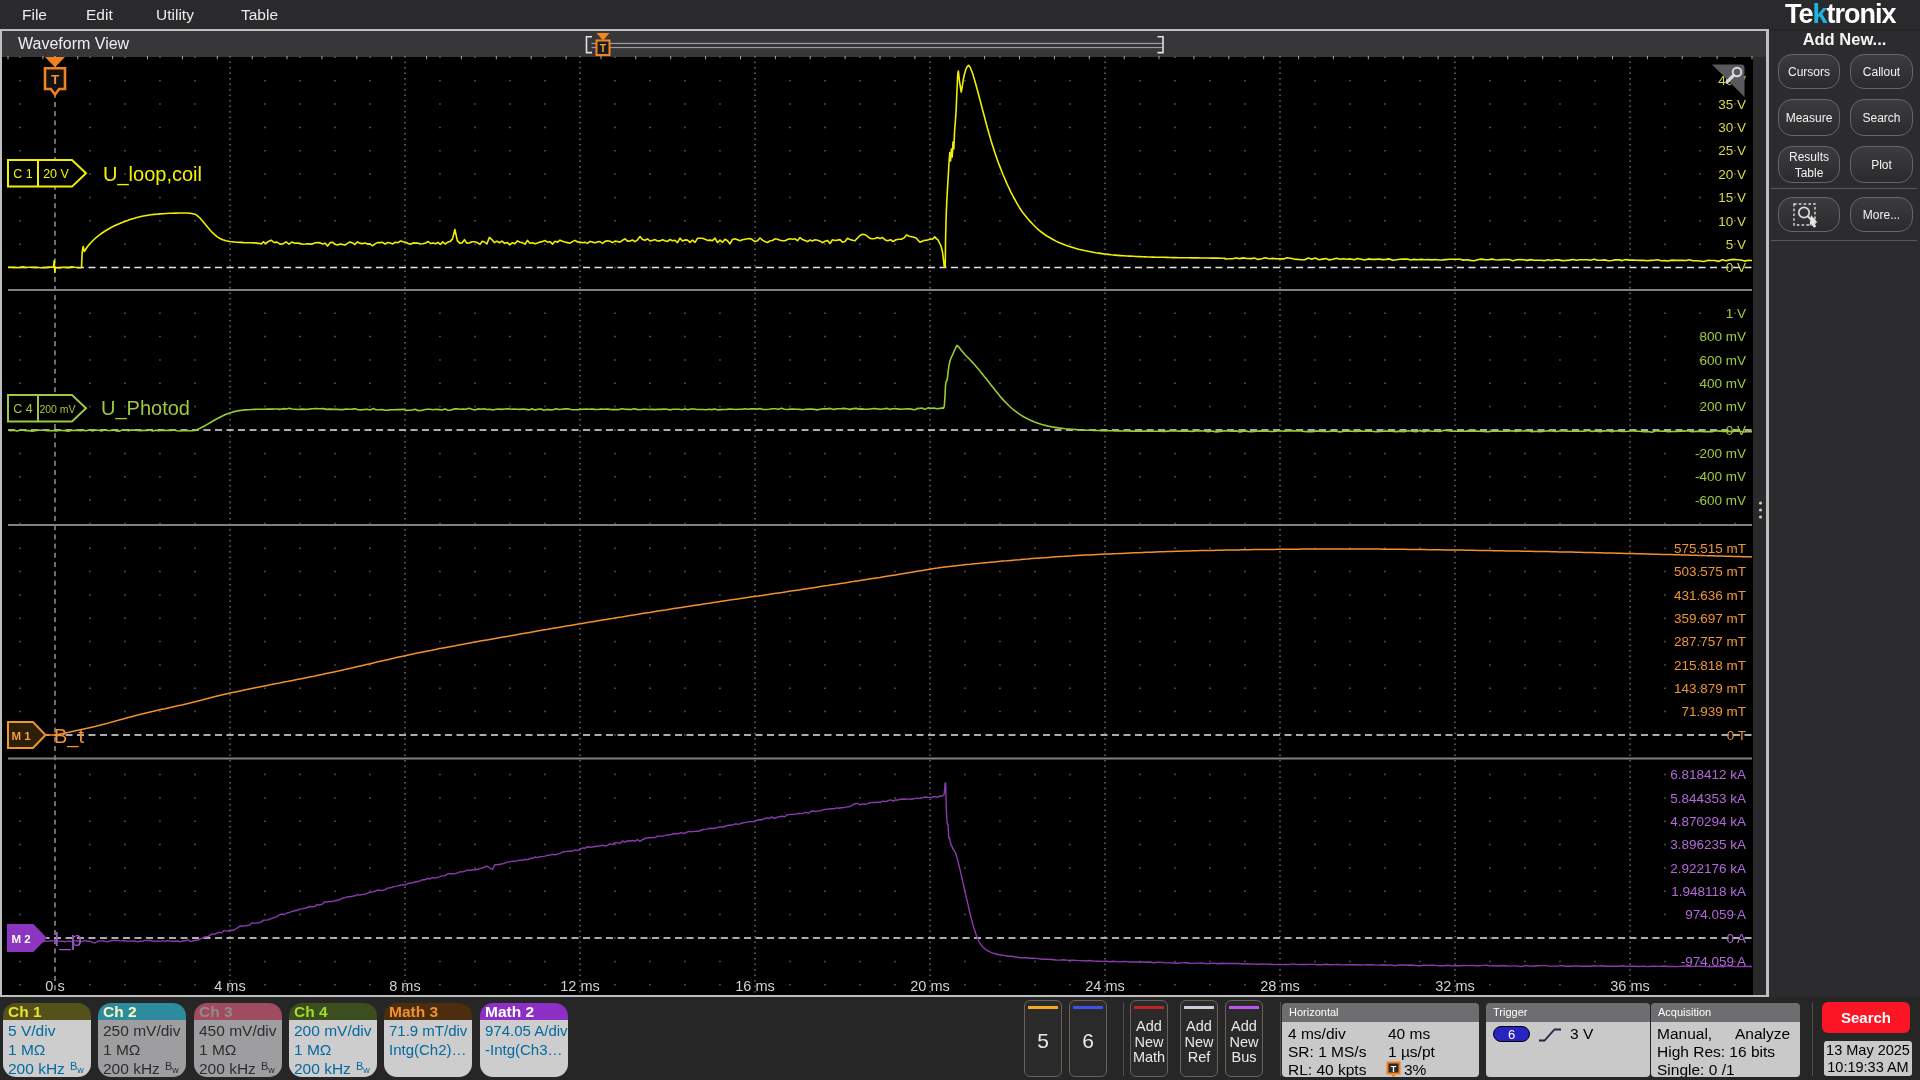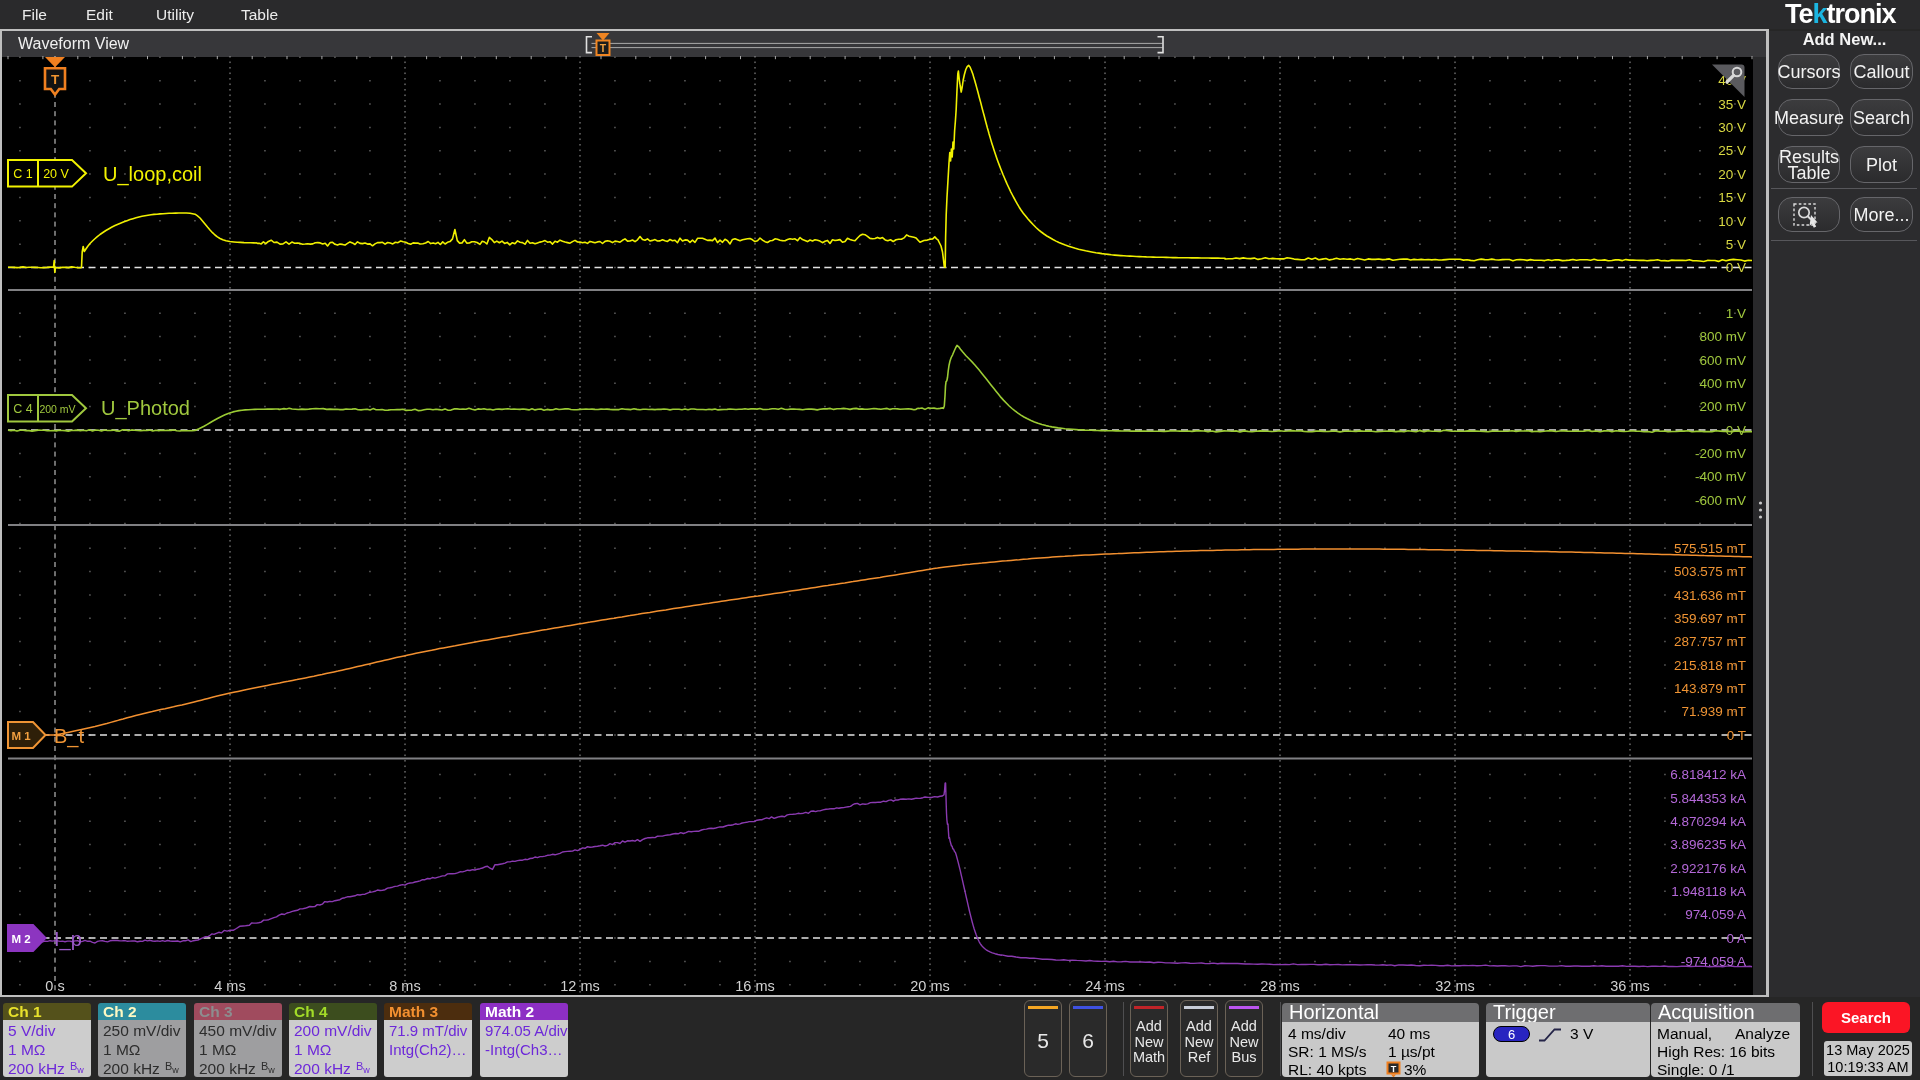--- a/index.html
+++ b/index.html
@@ -3,32 +3,32 @@
 <style>
 *{margin:0;padding:0;box-sizing:border-box}
 html,body{width:1920px;height:1080px;background:#262626;overflow:hidden;font-family:"Liberation Sans",sans-serif}
 #app{position:relative;width:1920px;height:1080px}
 #menubar{position:absolute;left:0;top:0;width:1920px;height:29px;background:#2a2a2c;color:#ececec;font-size:15.5px}
 #menubar span.mi{position:absolute;top:6px}
 #logo{position:absolute;left:1785px;top:-1px;font-size:27px;font-weight:bold;color:#fff;letter-spacing:-1px}
 #logo .k{color:#1cb5e0}
 #rpanel{position:absolute;left:1769px;top:31px;width:151px;height:966px;background:#2c2c2e}
 #rpanel .ttl{position:absolute;left:0;top:-2px;width:151px;height:20px;line-height:20px;text-align:center;color:#f5f5f5;font-size:16.5px;font-weight:bold}
-.rbtn{position:absolute;background:linear-gradient(#3c3c3e,#2b2b2d);border:1px solid #66666a;border-radius:14px;color:#f2f2f2;font-size:18px;display:flex;align-items:center;justify-content:center;text-align:center;line-height:16px}
+.rbtn{position:absolute;background:linear-gradient(#3c3c3e,#2b2b2d);border:1px solid #66666a;border-radius:14px;color:#f2f2f2;font-size:12px;display:flex;align-items:center;justify-content:center;text-align:center;line-height:16px}
 .rsep{position:absolute;left:1771px;width:146px;height:1px;background:#57575b}
 #wborder{position:absolute;left:1766px;top:29px;width:3px;height:968px;background:#bfbfbf}
 #bbar{position:absolute;left:0;top:997px;width:1920px;height:83px;background:#262626}
-.chb{position:absolute;top:1003px;width:88px;height:74px;border-radius:3px;overflow:hidden;font-size:15.5px;white-space:nowrap}
+.chb{position:absolute;top:1003px;width:88px;height:74px;border-radius:13px;overflow:hidden;font-size:15.5px;white-space:nowrap}
 .chb .hd{height:17px;line-height:17px;padding-left:5px;font-weight:bold;font-size:15.5px}
-.chb .bd{height:57px;padding:1px 0 0 5px;line-height:19px;color:#6d28d9}
+.chb .bd{height:57px;padding:1px 0 0 5px;line-height:19px;color:#0369a1}
 .vdiv{position:absolute;top:1002px;width:1px;height:74px;background:#4e4e50}
 .sqbtn{position:absolute;top:1000px;width:38px;height:77px;background:#2a2a2a;border:1px solid #6b6257;border-radius:6px;text-align:center}
 .sqbtn .stripe{position:absolute;left:3px;top:5px;width:30px;height:2.5px}
 .panel{position:absolute;top:1003px;height:74px;border-radius:4px;overflow:hidden}
-.panel .phd{height:19px;line-height:19px;background:#6e6e70;color:#fff;padding-left:7px;font-size:20px}
+.panel .phd{height:19px;line-height:19px;background:#6e6e70;color:#fff;padding-left:7px;font-size:11px}
 .panel .pbd{height:55px;background:#c9c9c9;color:#000;font-size:15.5px;position:relative}
 #preview{position:absolute;left:1822px;top:1002px;width:88px;height:31px;background:#fb1525;border-radius:6px;color:#fff;font-weight:bold;font-size:15px;text-align:center;line-height:31px}
 #dtime{position:absolute;left:1824px;top:1041px;width:88px;height:35px;background:#c9c9c9;border-radius:3px;color:#000;font-size:14.5px;text-align:center;line-height:17px;padding-top:1px}
 .pr{position:absolute;white-space:nowrap}
 </style></head>
 <body>
 <div id="app">
 <svg width="1920" height="1080" viewBox="0 0 1920 1080" font-family="Liberation Sans, sans-serif" style="position:absolute;left:0;top:0">
 <rect x="0" y="29" width="1768" height="968" fill="#bfbfbf"></rect>
 <rect x="2" y="31" width="1764" height="964" fill="#1f1f21"></rect>

